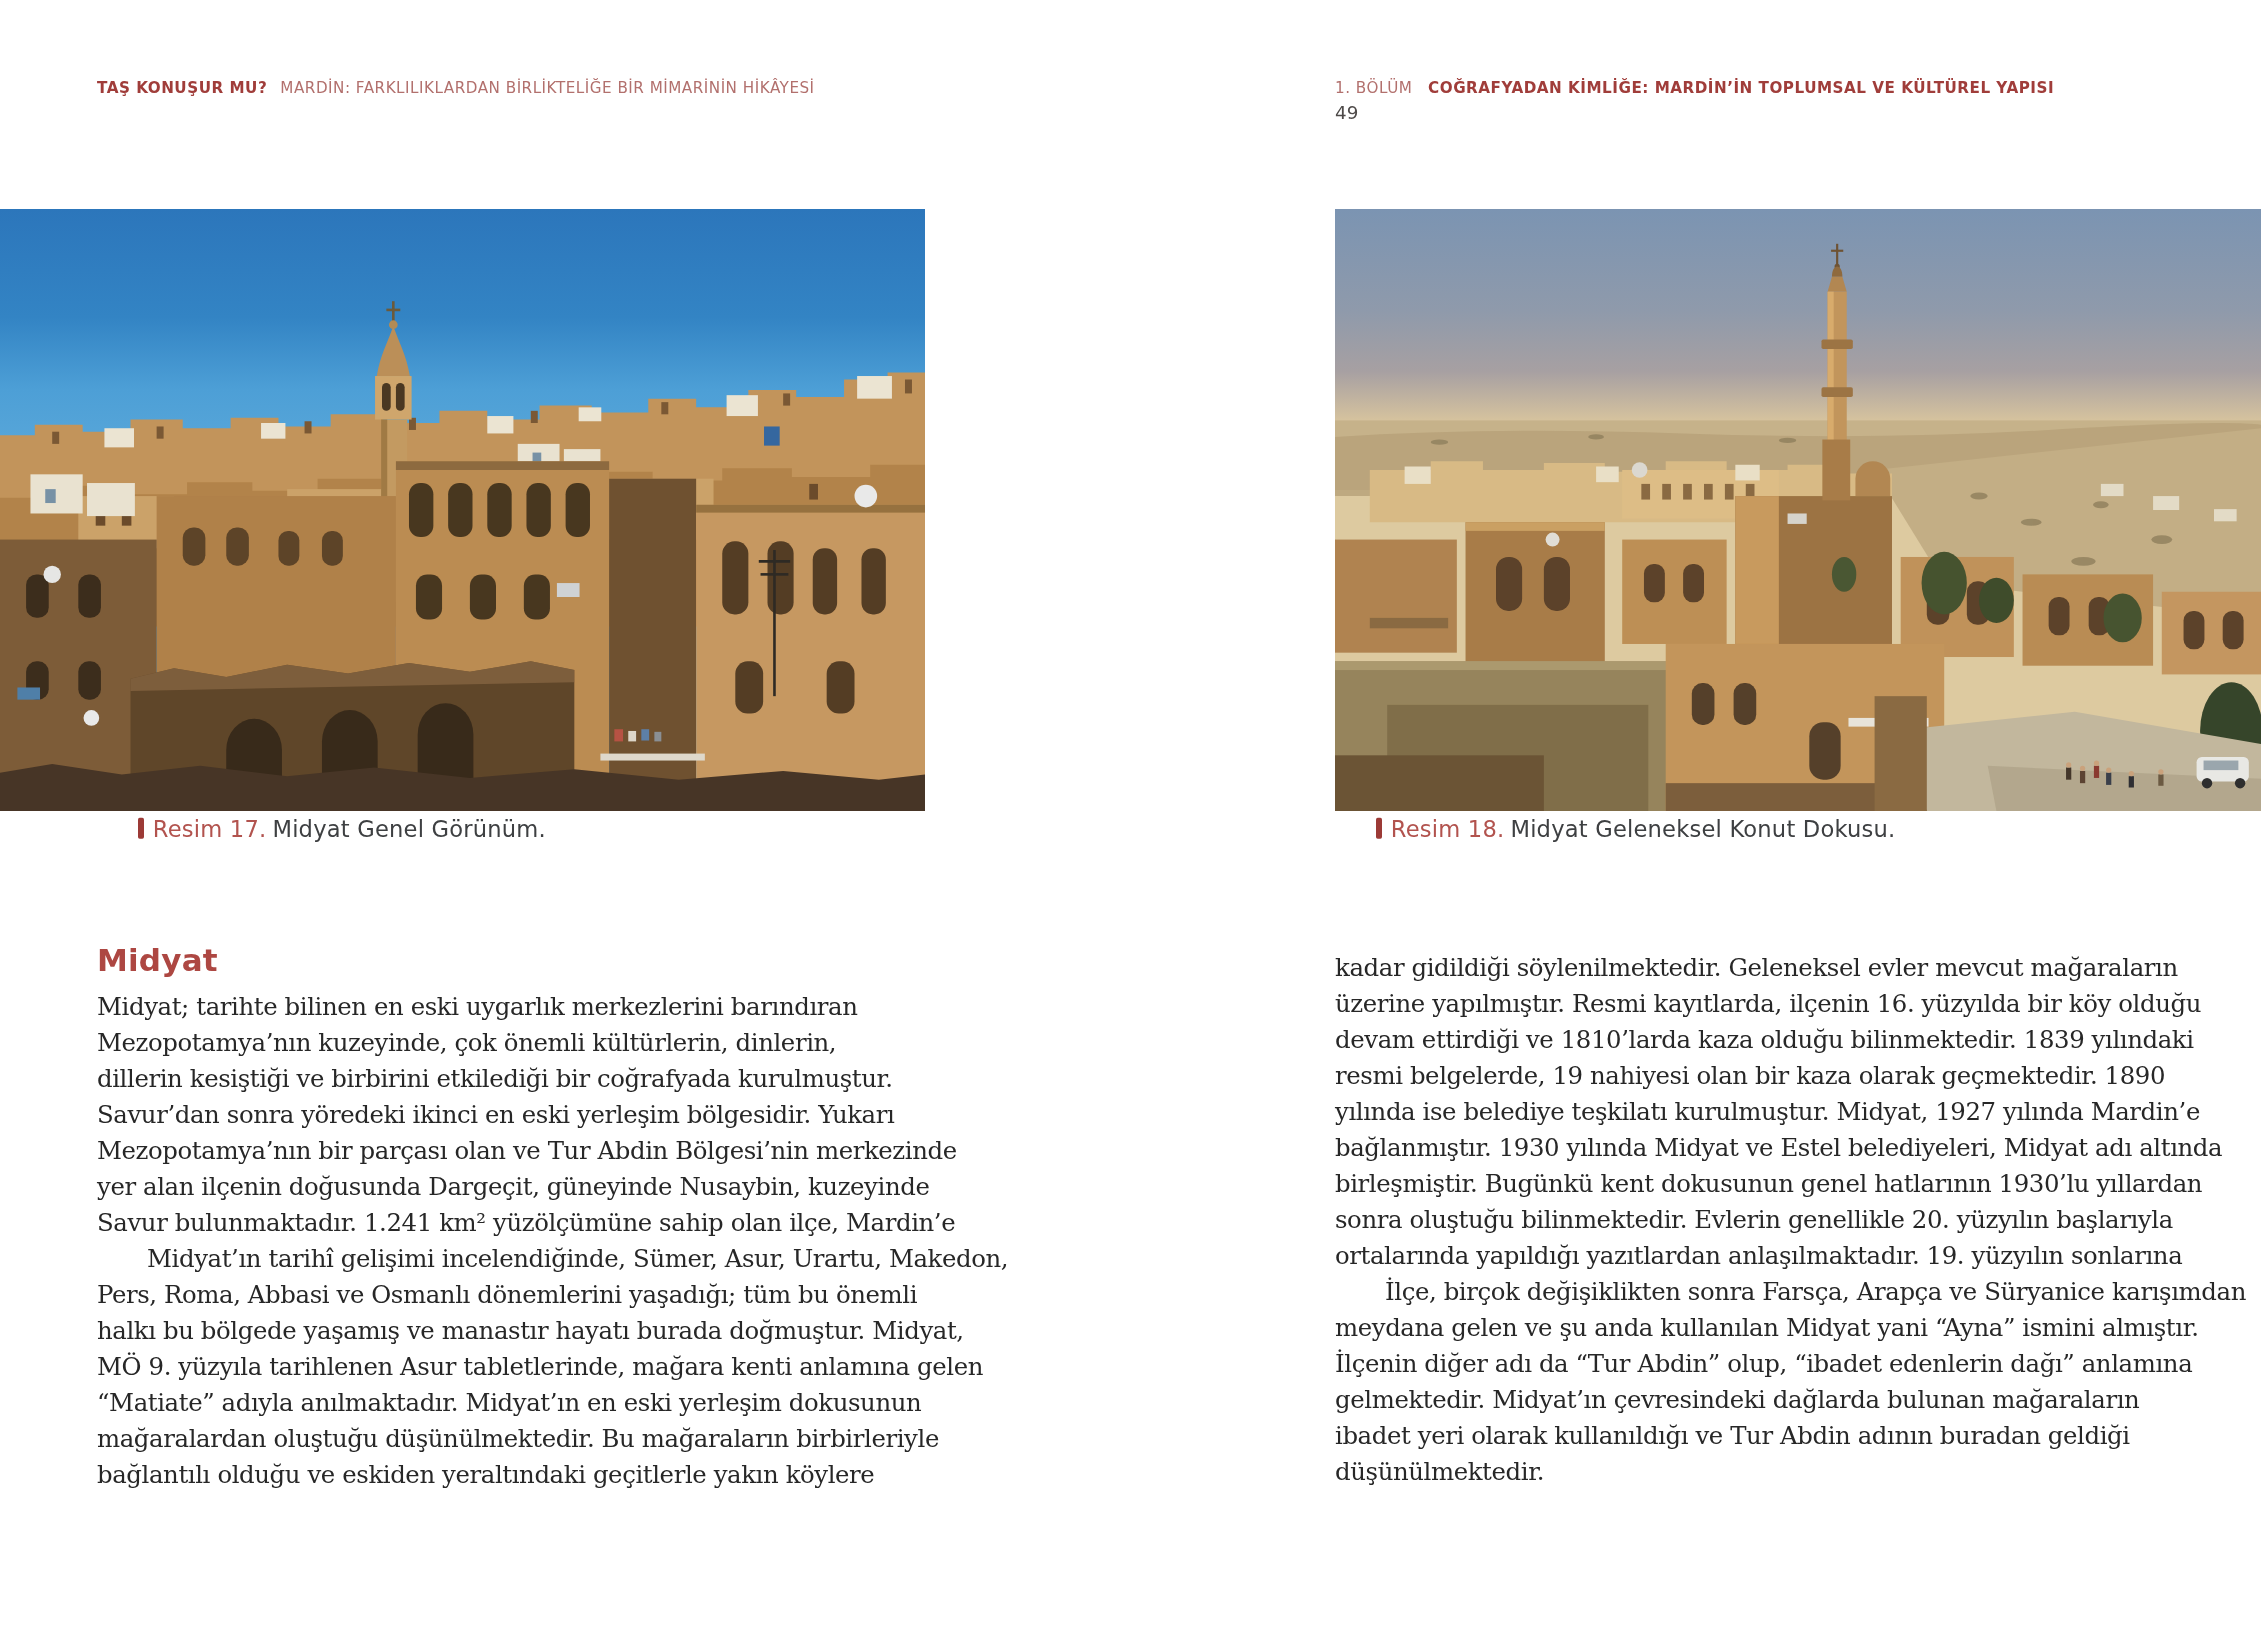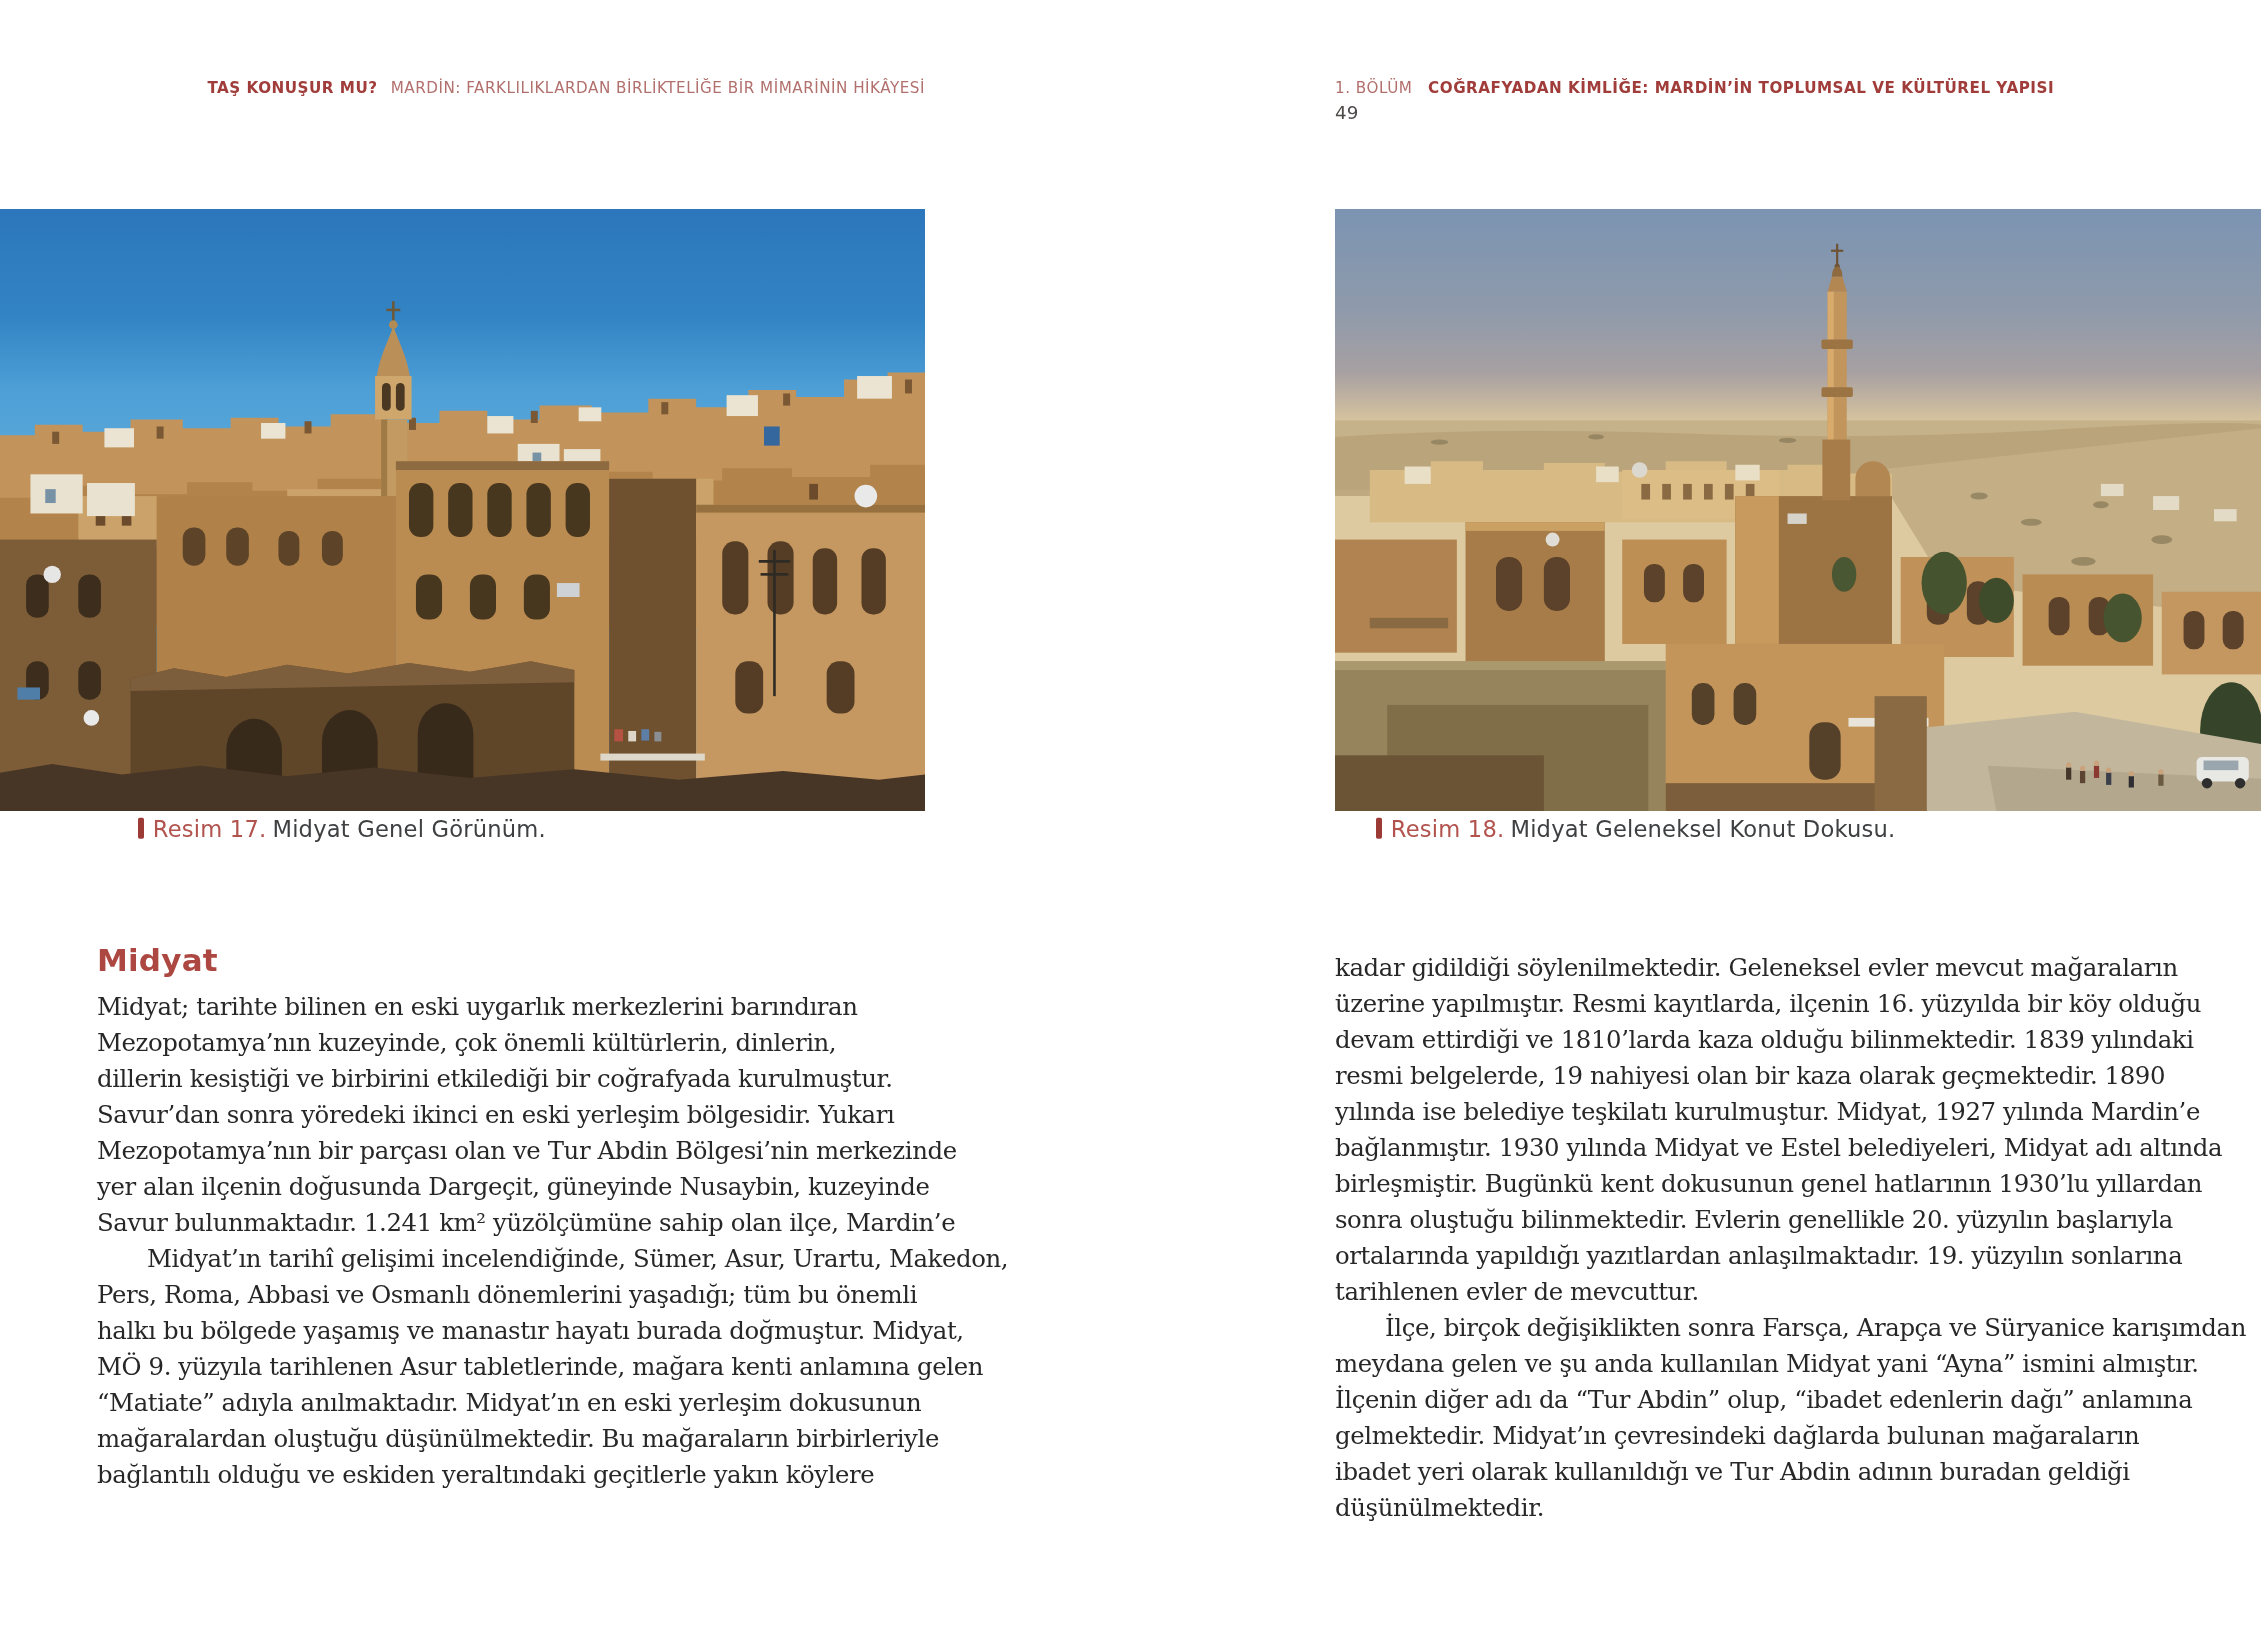--- a/index.html
+++ b/index.html
@@ -1,21 +1,21 @@
 <!DOCTYPE html>
 <html style="font-size:14px"><head>
 <meta charset="utf-8">
 <style>
   html,body{margin:0;padding:0;background:#ffffff;}
   #spread{position:relative;width:2261px;height:1644px;background:#ffffff;overflow:hidden;
           font-family:"DejaVu Sans","Liberation Sans",sans-serif;}
 
   
   .runhead{position:absolute;top:79px;font-size:15.2px;line-height:18.3px;letter-spacing:0.5px;white-space:nowrap;}
-  #runhead-left{left:97px;width:828px;text-align:right;}
+  #runhead-left{left:97px;width:828px;text-align:left;}
   #runhead-right{left:1335px;width:853px;text-align:left;}
   .rh-bold{font-weight:700;color:#a03d3a;}
   .rh-light{font-weight:400;color:#b2706d;}
   #runhead-left .rh-light{margin-left:7.8px;}
   #runhead-right .rh-bold{margin-left:10.4px;}
   .pagenum{position:absolute;top:102px;font-size:18.3px;color:#4e4a49;}
   #pagenum-left{left:97px;width:828px;text-align:right;}
   #pagenum-right{left:1335px;}
 
   
@@ -361,21 +361,20 @@
   <div class="bodycol" id="body-right">
       <div class="body-line">kadar gidildiği söylenilmektedir. Geleneksel evler mevcut mağaraların</div>
       <div class="body-line">üzerine yapılmıştır. Resmi kayıtlarda, ilçenin 16. yüzyılda bir köy olduğu</div>
       <div class="body-line">devam ettirdiği ve 1810’larda kaza olduğu bilinmektedir. 1839 yılındaki</div>
       <div class="body-line">resmi belgelerde, 19 nahiyesi olan bir kaza olarak geçmektedir. 1890</div>
       <div class="body-line">yılında ise belediye teşkilatı kurulmuştur. Midyat, 1927 yılında Mardin’e</div>
       <div class="body-line">bağlanmıştır. 1930 yılında Midyat ve Estel belediyeleri, Midyat adı altında</div>
       <div class="body-line">birleşmiştir. Bugünkü kent dokusunun genel hatlarının 1930’lu yıllardan</div>
       <div class="body-line">sonra oluştuğu bilinmektedir. Evlerin genellikle 20. yüzyılın başlarıyla</div>
       <div class="body-line">ortalarında yapıldığı yazıtlardan anlaşılmaktadır. 19. yüzyılın sonlarına</div>
-      <div class="body-line">tarihlenen evler de mevcuttur.</div>
       <div class="body-line indent">İlçe, birçok değişiklikten sonra Farsça, Arapça ve Süryanice karışımdan</div>
       <div class="body-line">meydana gelen ve şu anda kullanılan Midyat yani “Ayna” ismini almıştır.</div>
       <div class="body-line">İlçenin diğer adı da “Tur Abdin” olup, “ibadet edenlerin dağı” anlamına</div>
       <div class="body-line">gelmektedir. Midyat’ın çevresindeki dağlarda bulunan mağaraların</div>
       <div class="body-line">ibadet yeri olarak kullanıldığı ve Tur Abdin adının buradan geldiği</div>
       <div class="body-line">düşünülmektedir.</div>
     </div>
 
 </div>
 

